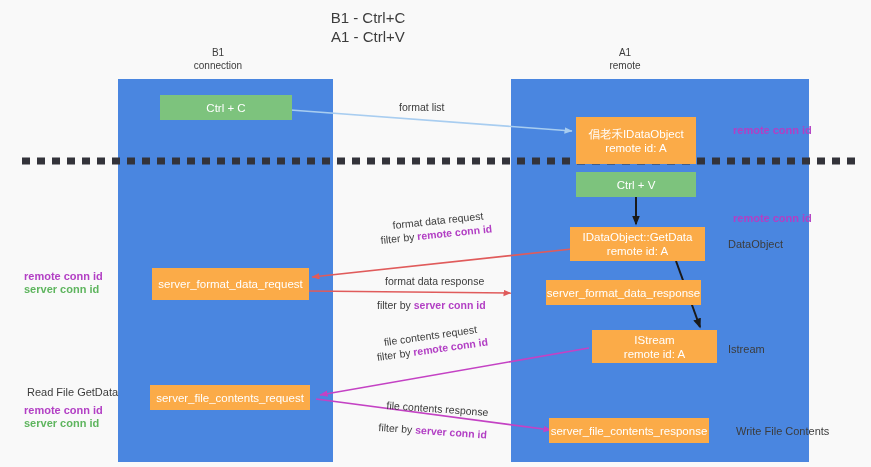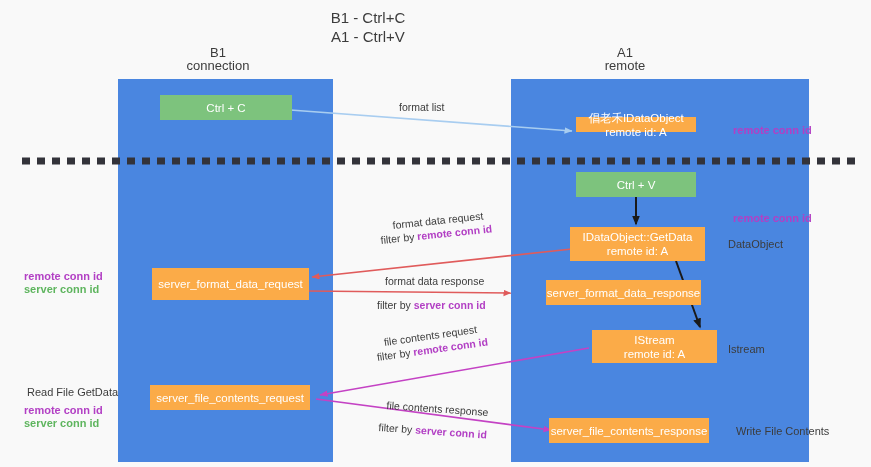--- a/index.html
+++ b/index.html
@@ -34,21 +34,21 @@
     font-size: 15px;
     color: #3c3c3c;
     line-height: 19px;
     white-space: pre-line;
   }
 
   
   .lane-header {
     position: absolute;
     text-align: center;
-    font-size: 13px;
+    font-size: 10px;
     color: #3c3c3c;
     line-height: 13px;
     white-space: pre-line;
   }
 
   
   .lane {
     position: absolute;
     background: #4a86e0;
   }
@@ -135,21 +135,21 @@
 
     <line x1="308" y1="291" x2="511" y2="293" stroke="#e05b5b" stroke-width="1.6" marker-end="url(#ah-red)"></line>
 
     <line x1="589" y1="348" x2="320" y2="395" stroke="#c442c4" stroke-width="1.6" marker-end="url(#ah-magenta)"></line>
 
     <line x1="316" y1="399" x2="551" y2="430" stroke="#c442c4" stroke-width="1.6" marker-end="url(#ah-magenta)"></line>
   </svg>
 
   <div class="box green" style="left:160px; top:95px; width:132px; height:25px;">Ctrl + C</div>
 
-  <div class="box orange" style="left:576px; top:117px; width:120px; height:15px;">倡⽼⽲IDataObject
+  <div class="box orange" style="left:576px; top:117px; width:120px; height:47px;">倡⽼⽲IDataObject
 remote id: A</div>
 
   <div class="box green" style="left:576px; top:172px; width:120px; height:25px;">Ctrl + V</div>
 
   <div class="box orange" style="left:570px; top:227px; width:135px; height:34px;">IDataObject::GetData
 remote id: A</div>
 
   <div class="box orange" style="left:152px; top:268px; width:157px; height:32px;">server_format_data_request</div>
 
   <div class="box orange" style="left:514px; top:280px; width:155px; height:25px;margin-left:32px;">server_format_data_response</div>

